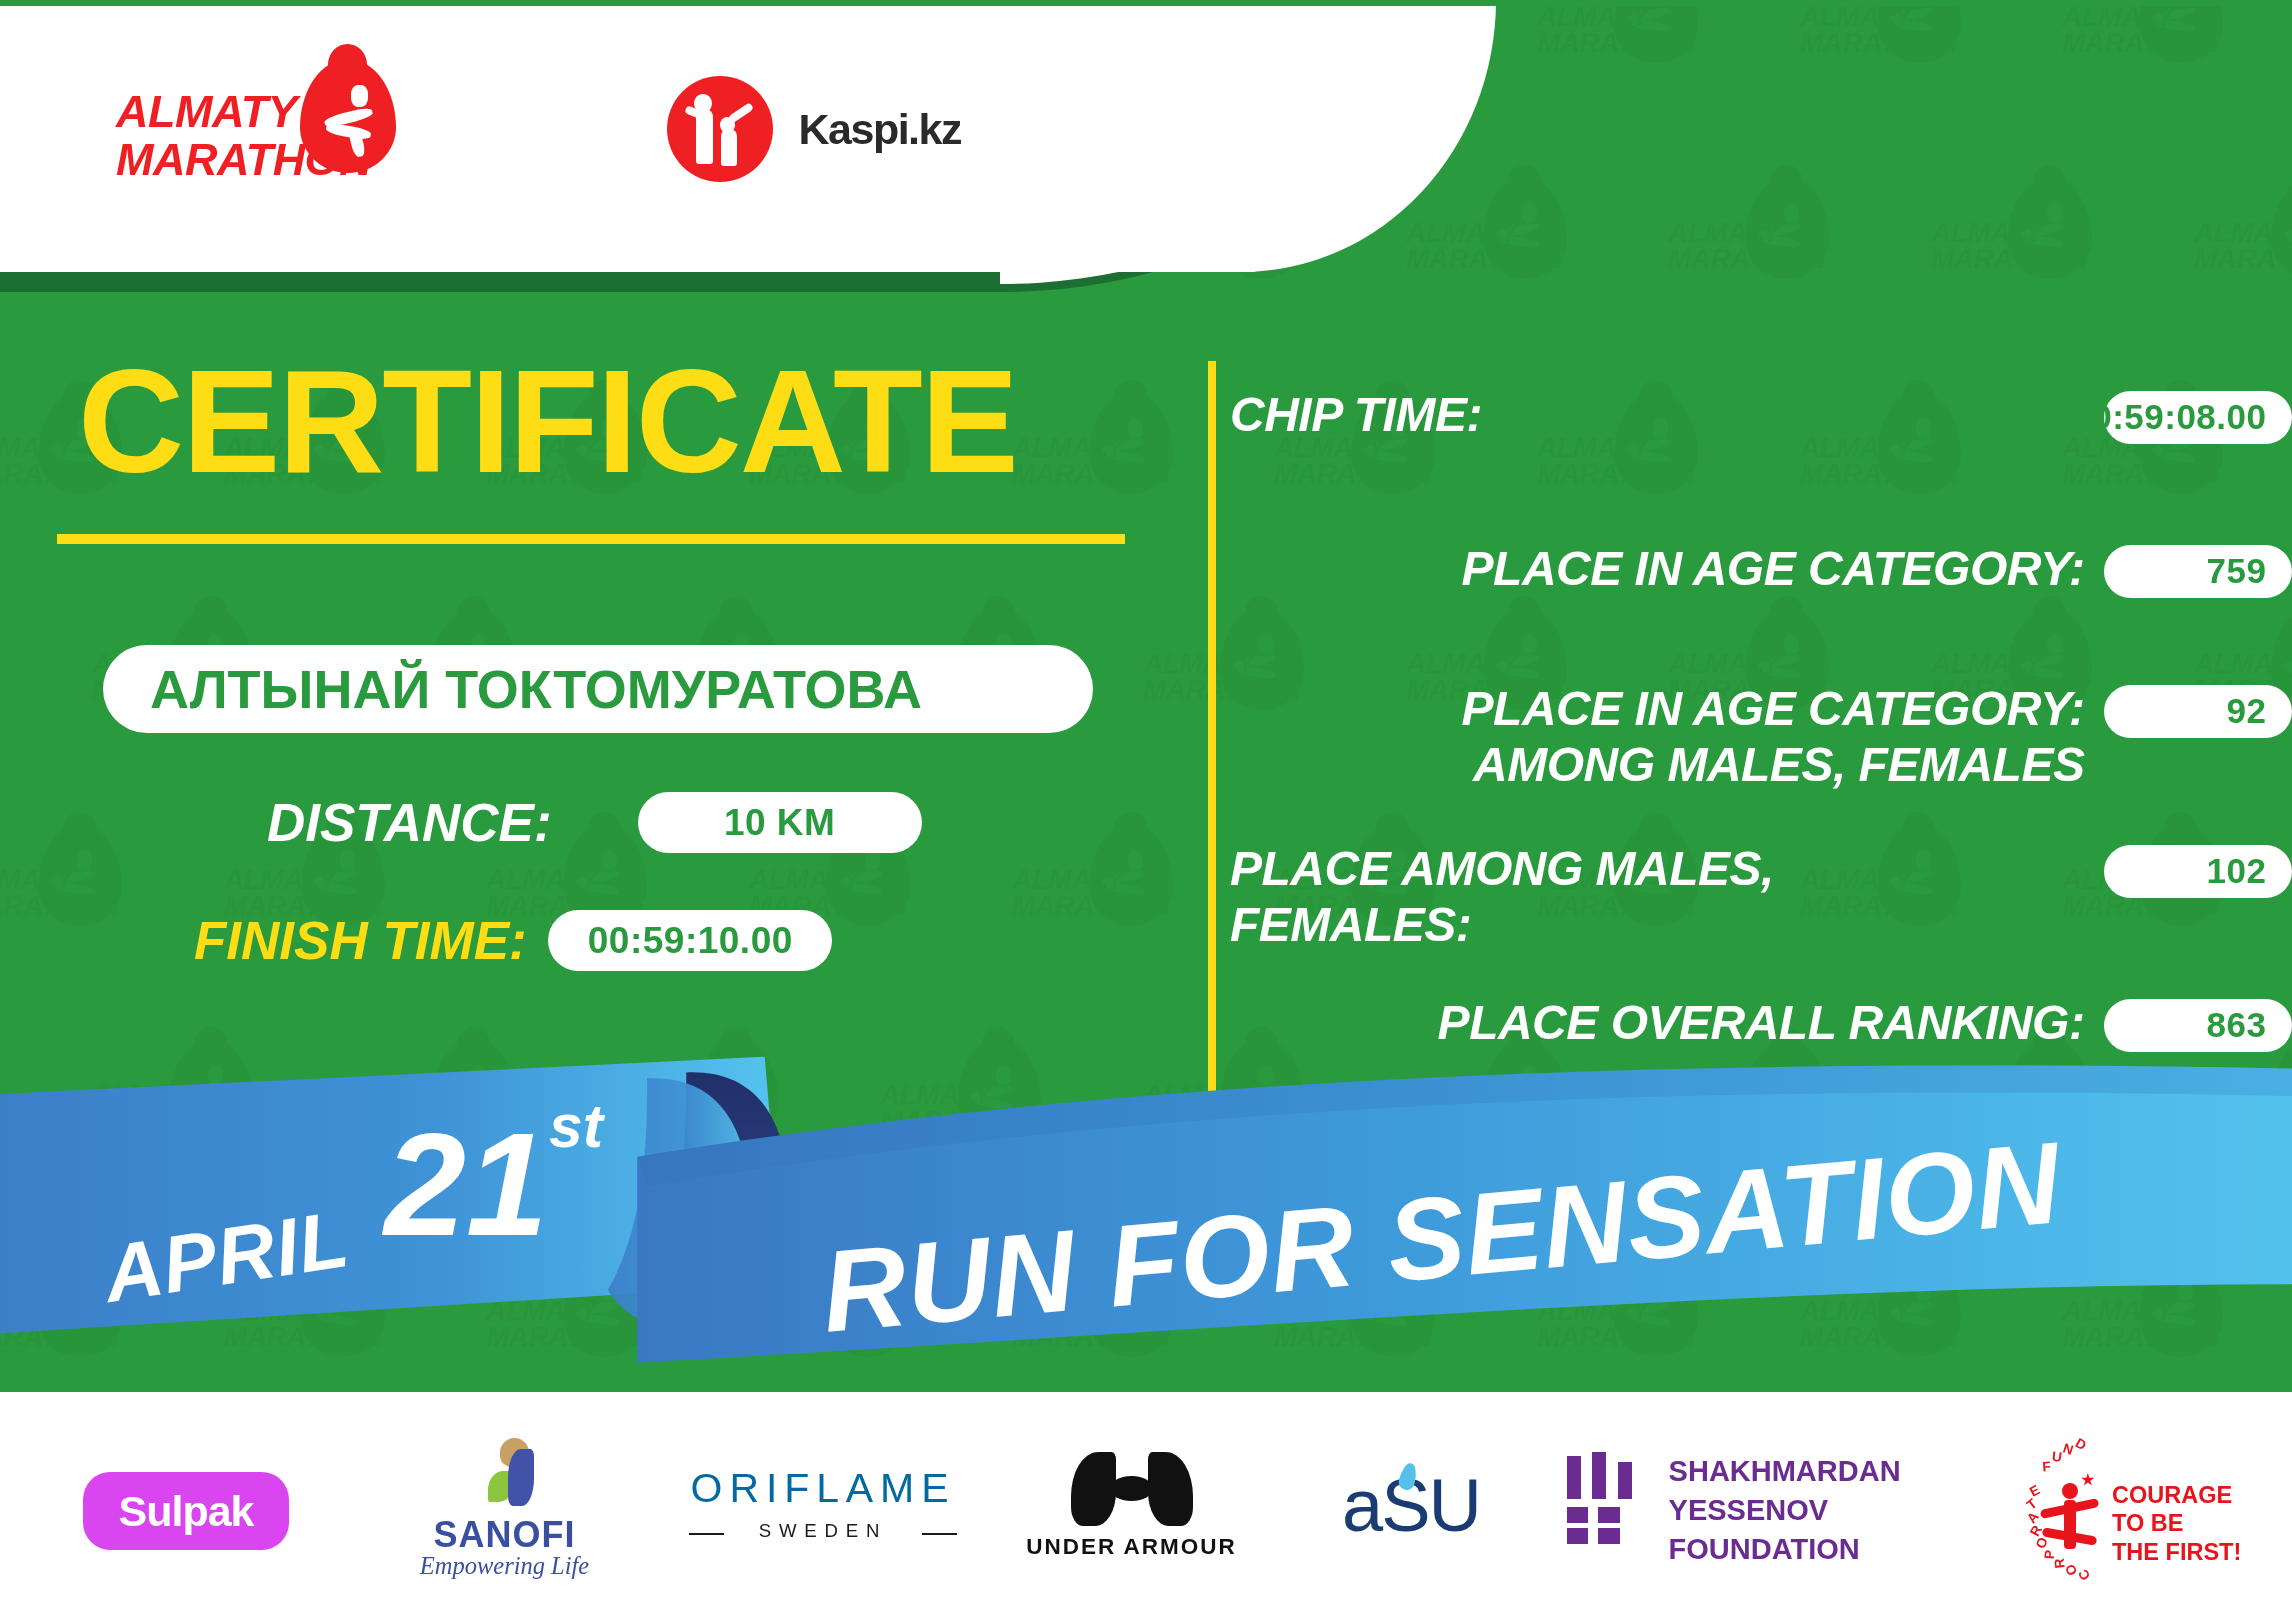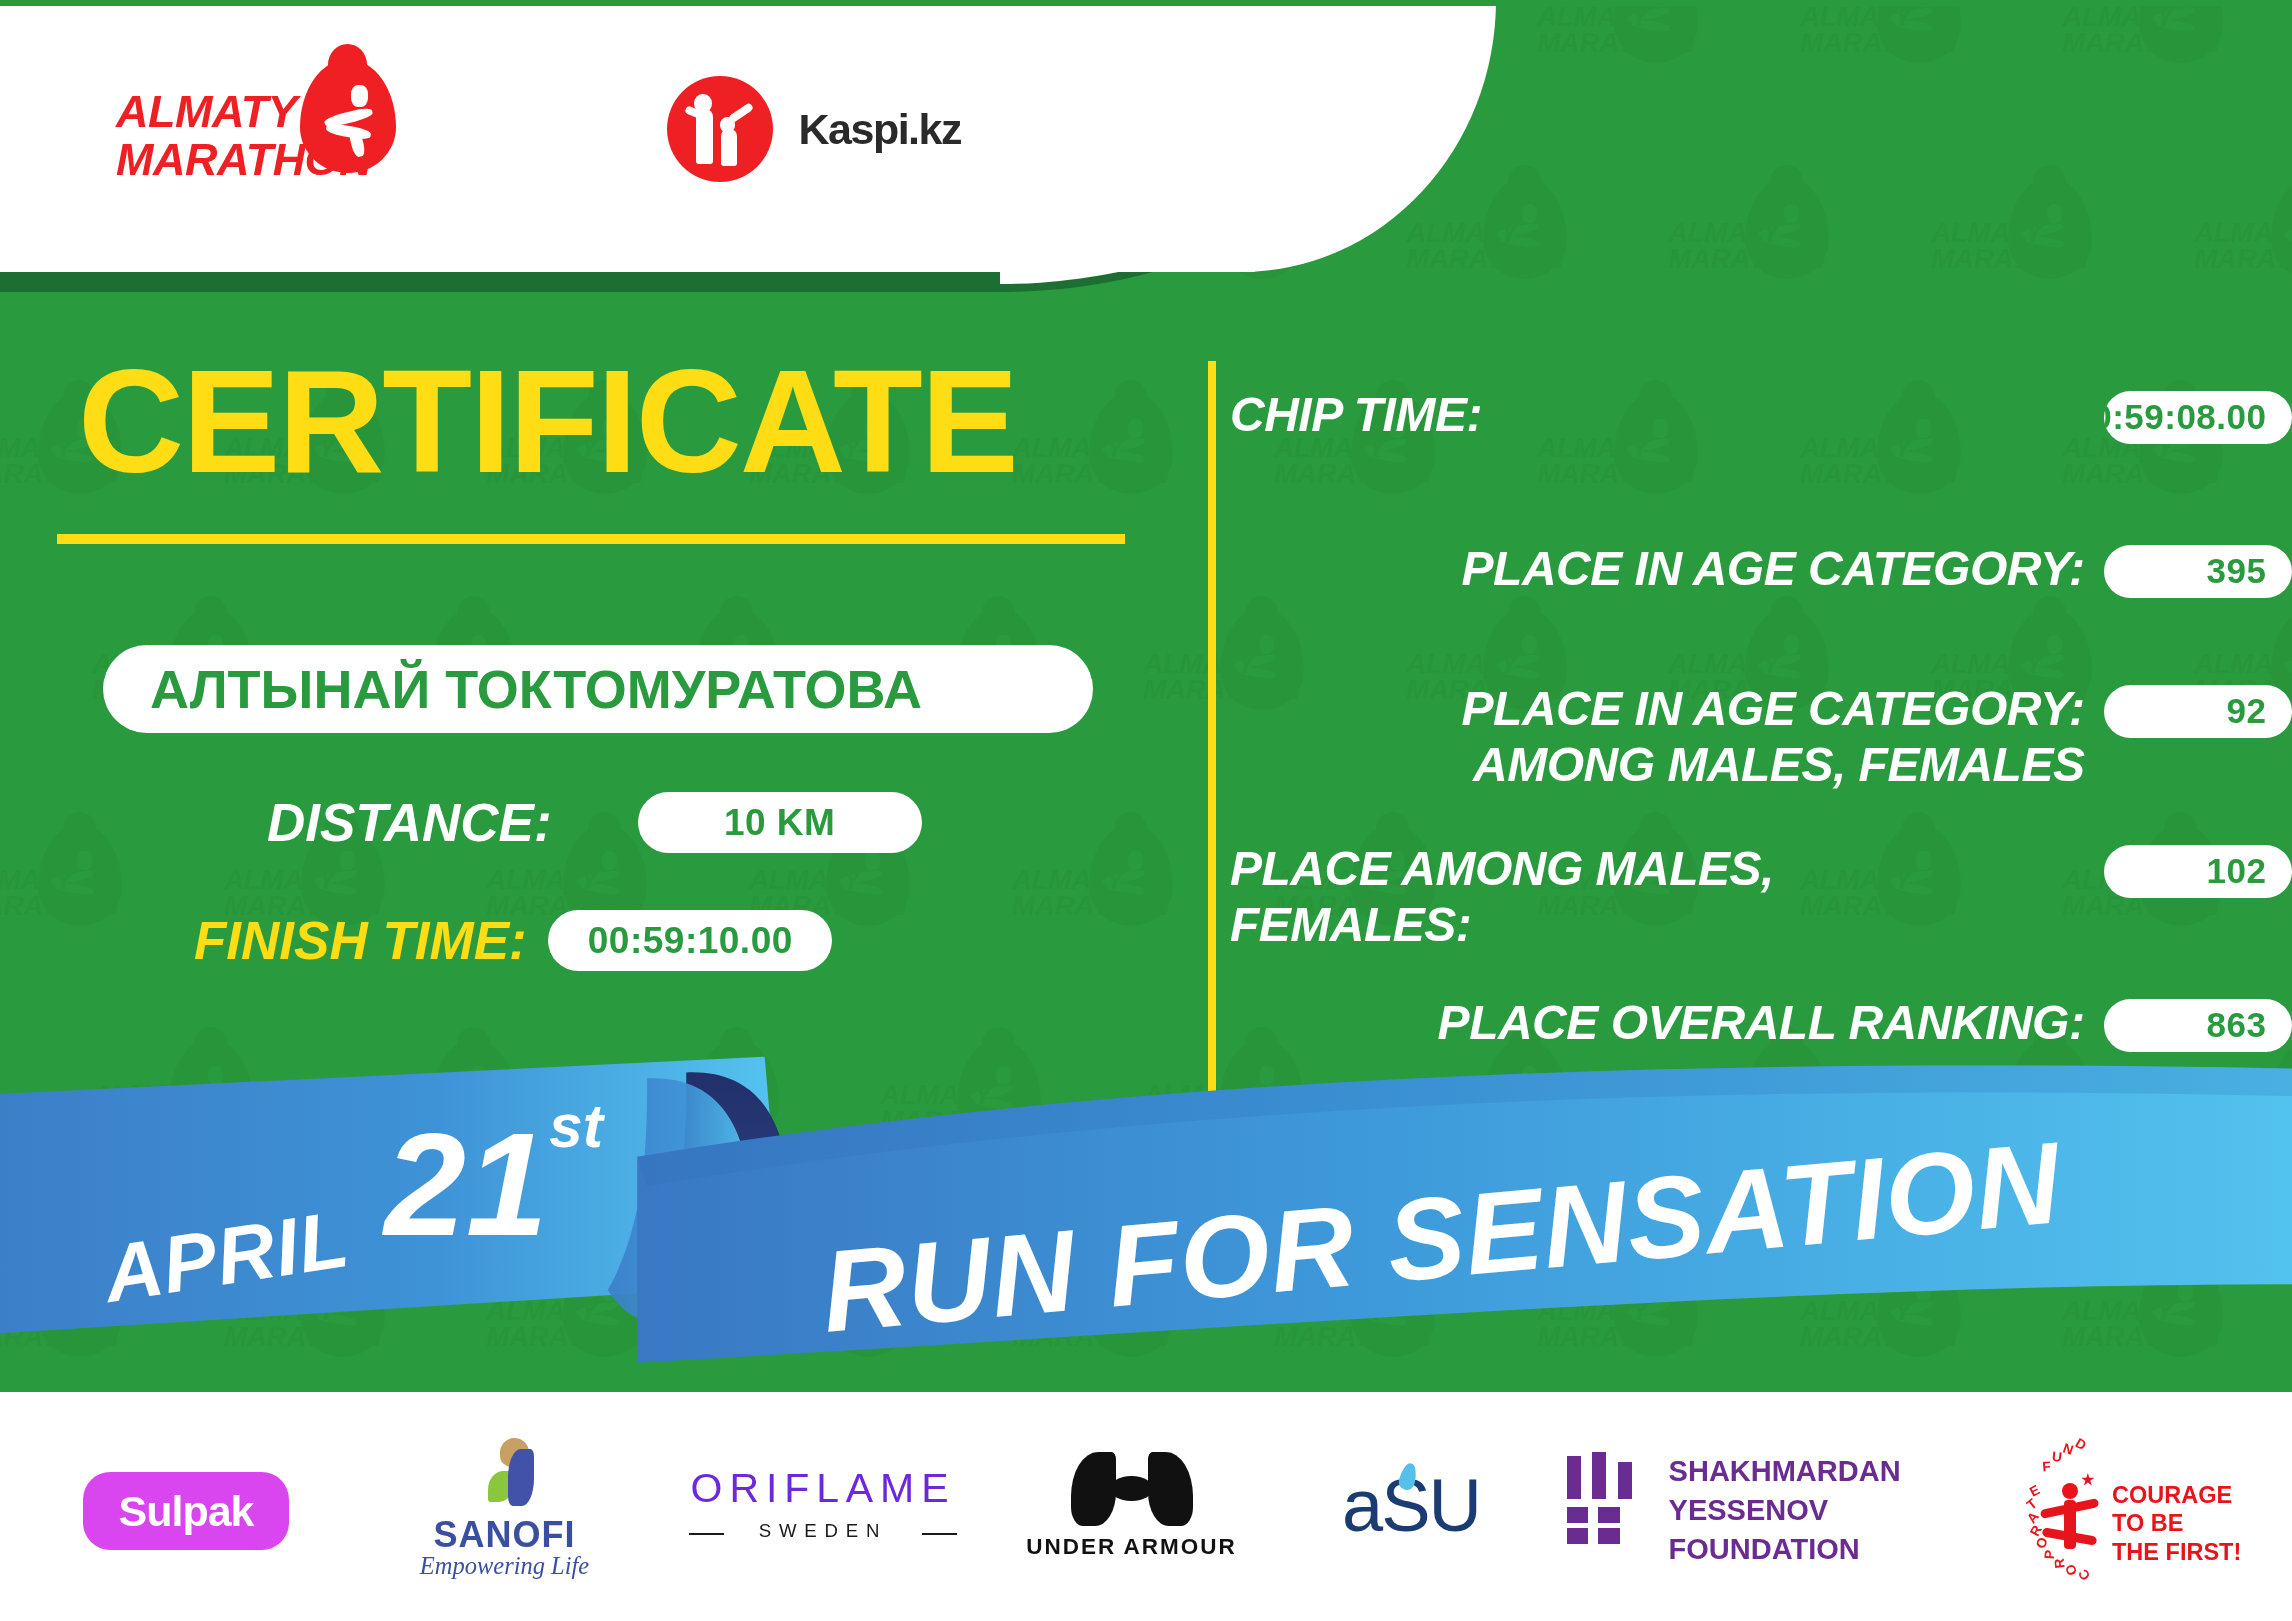--- a/index.html
+++ b/index.html
@@ -289,21 +289,21 @@
     color:#3a4fa0; font-size:36px; font-weight:700; letter-spacing:1px;
   }
   .sanofi-tag {
     position:absolute; left:0; top:114px; width:196px; text-align:center;
     color:#3a4fa0; font-size:24.5px; font-style:italic; font-family:"Liberation Serif", serif;
   }
 
   .sp-oriflame { position:relative; width:284px; height:108px; }
   .ori-name {
     position:absolute; left:0; top:7.8px; width:284px; text-align:center;
-    color:#6d28d9; font-size:41px; font-weight:400; letter-spacing:6.9px;
+    color:#0369a1; font-size:41px; font-weight:400; letter-spacing:6.9px;
     font-family:"Liberation Sans", sans-serif;
   }
   .ori-sub {
     position:absolute; left:0; top:63px; width:284px; text-align:center;
     color:#1a1a1a; font-size:18.6px; letter-spacing:7.8px;
   }
   .ori-sub:before, .ori-sub:after {
     content:""; position:absolute; top:12.7px; width:35px; height:2px; background:#1a1a1a;
   }
   .ori-sub:before { left:7.8px; }
@@ -1005,21 +1005,21 @@
     <div class="rrow rrow-1">
       <span class="rrow-label">CHIP TIME:</span>
       <span class="rrow-pill">
         <span class="rrow-val">00:59:08.00</span>
       </span>
     </div>
 
     <div class="rrow rrow-2">
       <span class="rrow-label">PLACE IN AGE CATEGORY:</span>
       <span class="rrow-pill">
-        <span class="rrow-val">395</span>
+        <span class="rrow-val">759</span>
       </span>
     </div>
 
     <div class="rrow rrow-3">
       <span class="rrow-label">
         <span>PLACE IN AGE CATEGORY:</span><br>
         <span>AMONG MALES, FEMALES</span>
       </span>
       <span class="rrow-pill">
         <span class="rrow-val">92</span>

